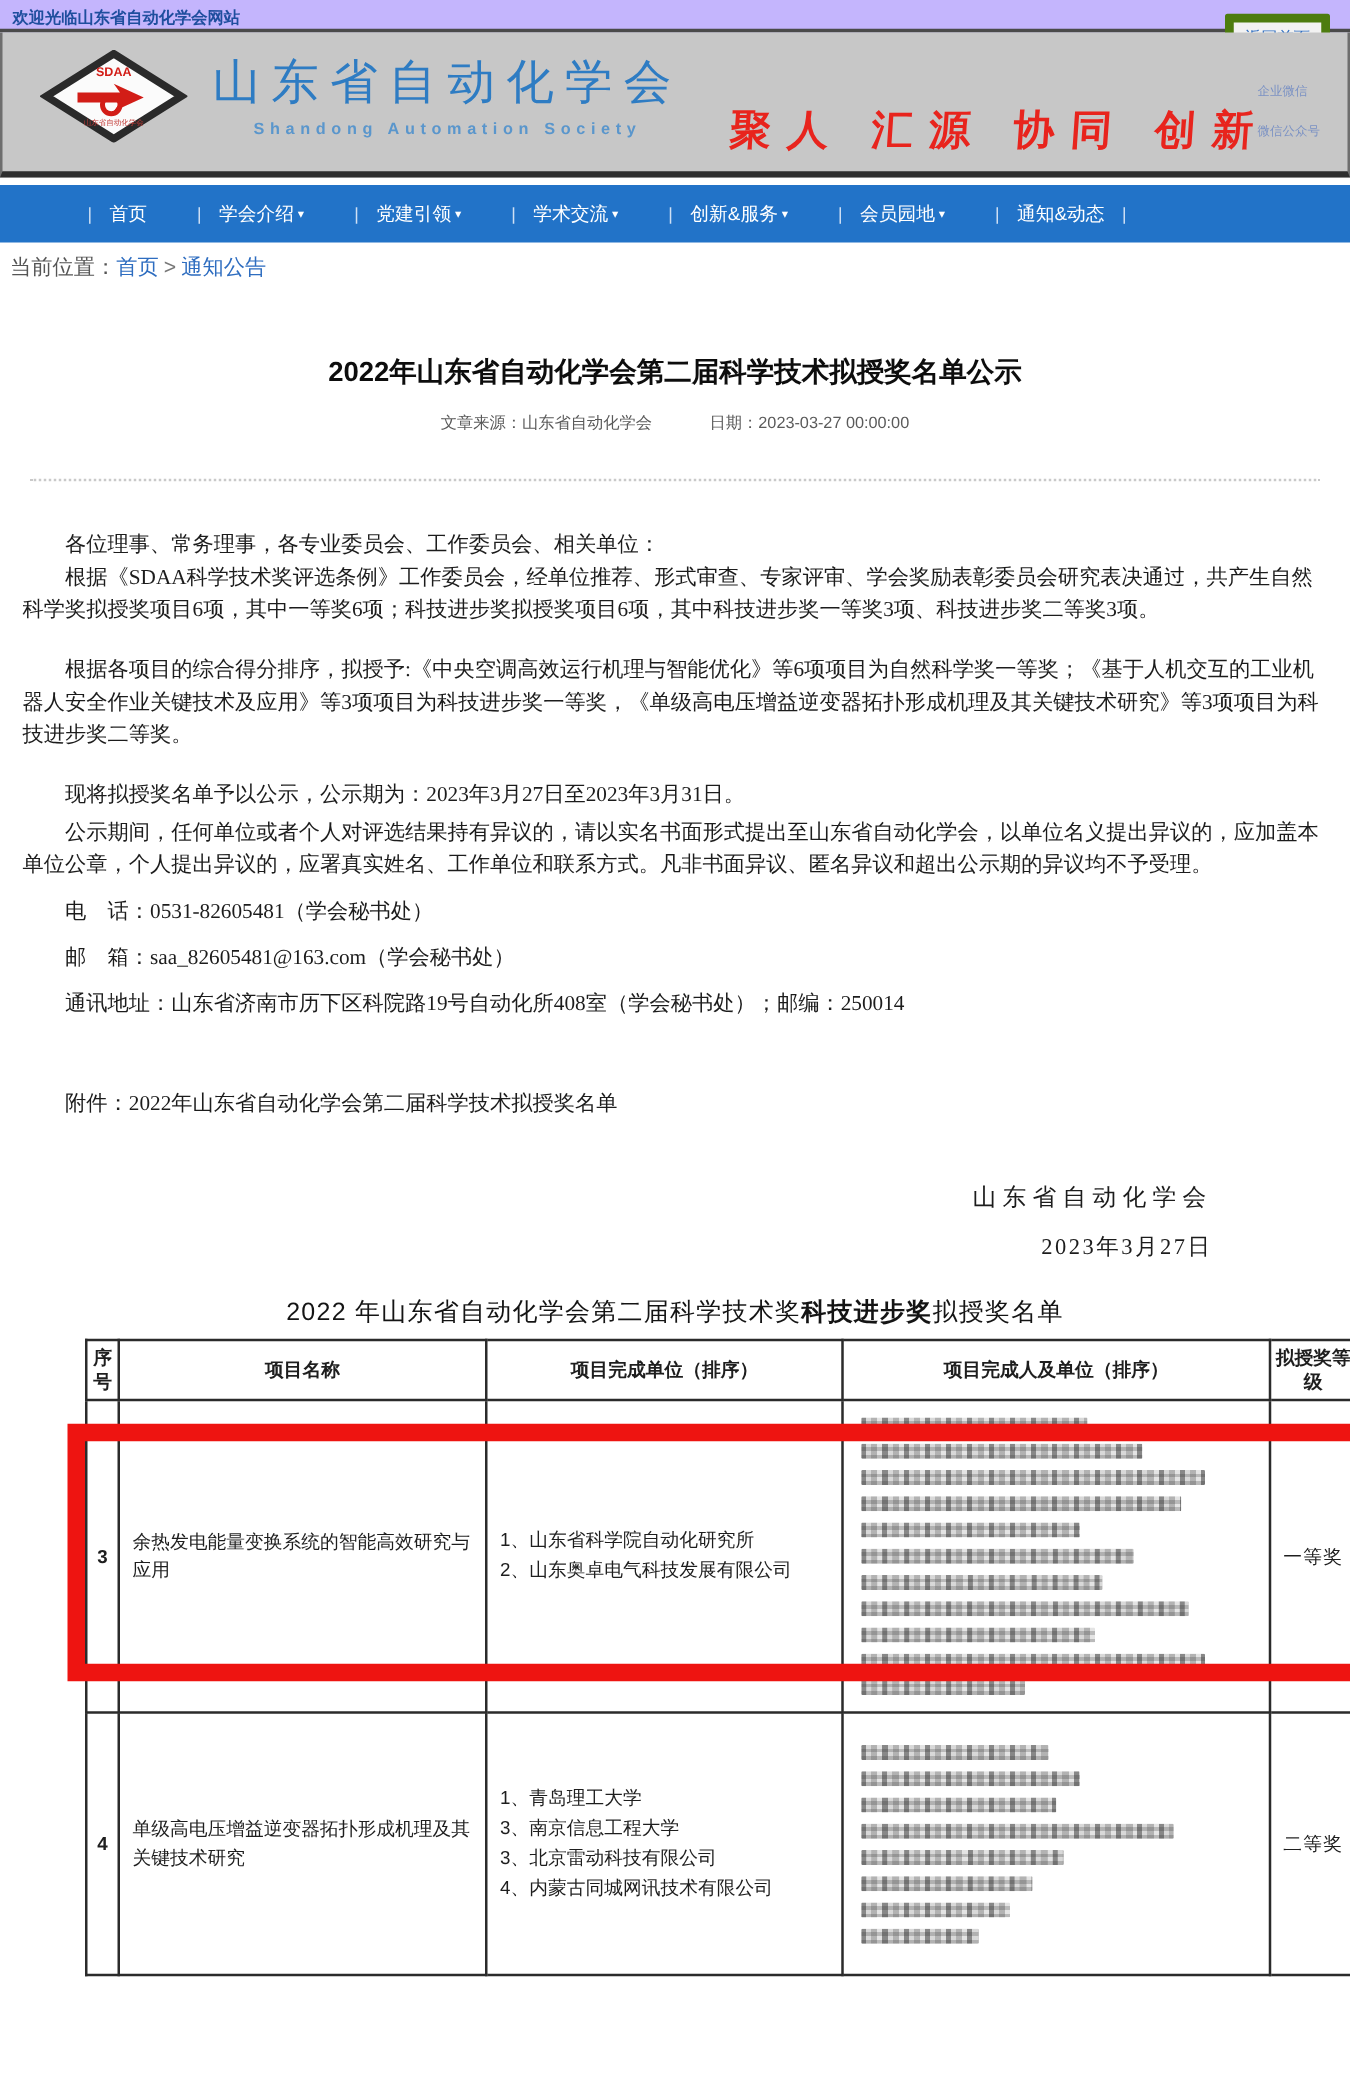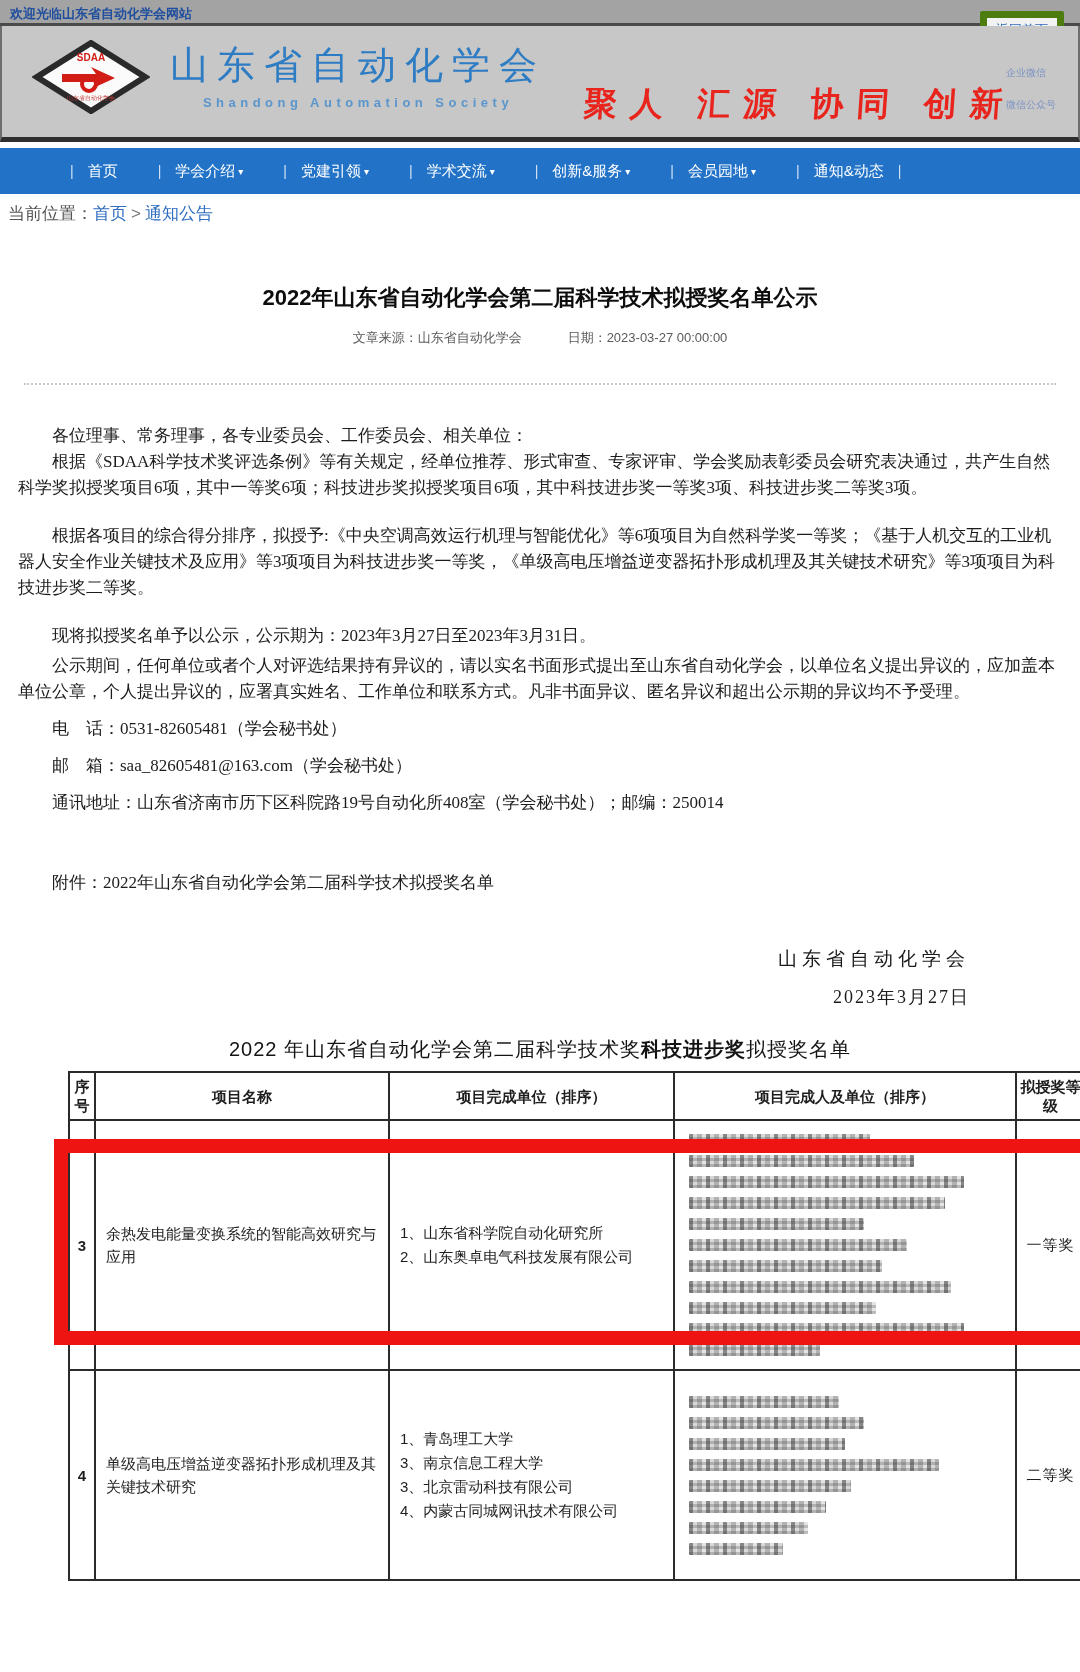--- a/index.html
+++ b/index.html
@@ -1,20 +1,20 @@
 <!DOCTYPE html>
 <html lang="zh"><head>
 <meta charset="utf-8">
 <style>
   * { box-sizing: border-box; margin: 0; padding: 0; }
   html,body { width:1080px; background:#ffffff; font-family:"Liberation Sans", sans-serif; }
   body { height:1672px; overflow:hidden; }
 
   
-  .topbar { position:relative; height:26px; background:#a3a3a3; border-bottom:3px solid #4a4a4a;text-decoration:underline; }
+  .topbar { position:relative; height:26px; background:#c4b5fd; border-bottom:3px solid #4a4a4a;text-decoration:underline; }
   .topbar .welcome { position:absolute; left:10px; top:5px; font-size:13px; font-weight:bold; color:#1f4e9e; }
   .home-btn { position:absolute; right:16px; top:11px; font-size:13px; color:#2e6dc0; background:#f2f2f2;
               border:7px solid #4d7c0f; border-radius:2px; padding:3px 9px; cursor:pointer; }
 
   
   .band { position:relative; height:116px; background:#c7c7c7; border-bottom:5px solid #2f2f2f;
           border-left:2px solid #6e6e6e; border-right:2px solid #6e6e6e; }
   .logo { position:absolute; left:30px; top:14px; }
   .brand { position:absolute; left:168px; top:14px; }
   .brand-title { font-size:38px; color:#2e7cc3; letter-spacing:9px; font-weight:500; white-space:nowrap; }
@@ -154,21 +154,21 @@
 <div class="article">
   <div class="art-title">2022年山东省自动化学会第二届科学技术拟授奖名单公示</div>
   <div class="art-meta">
     <span>文章来源：山东省自动化学会</span>
     <span>日期：2023-03-27 00:00:00</span>
   </div>
   <div class="divider"></div>
 
   <div class="letter">
     <p class="indent p1">各位理事、常务理事，各专业委员会、工作委员会、相关单位：</p>
-    <p class="indent p2">根据《SDAA科学技术奖评选条例》等有关规定，经单位推荐、形式审查、专家评审、学会奖励表彰委员会研究表决通过，共产生自然科学奖拟授奖项目6项，其中一等奖6项；科技进步奖拟授奖项目6项，其中科技进步奖一等奖3项、科技进步奖二等奖3项。</p>
+    <p class="indent p2">根据《SDAA科学技术奖评选条例》工作委员会，经单位推荐、形式审查、专家评审、学会奖励表彰委员会研究表决通过，共产生自然科学奖拟授奖项目6项，其中一等奖6项；科技进步奖拟授奖项目6项，其中科技进步奖一等奖3项、科技进步奖二等奖3项。</p>
     <p class="indent p3">根据各项目的综合得分排序，拟授予:《中央空调高效运行机理与智能优化》等6项项目为自然科学奖一等奖；《基于人机交互的工业机器人安全作业关键技术及应用》等3项项目为科技进步奖一等奖，《单级高电压增益逆变器拓扑形成机理及其关键技术研究》等3项项目为科技进步奖二等奖。</p>
     <p class="indent p4">现将拟授奖名单予以公示，公示期为：2023年3月27日至2023年3月31日。</p>
     <p class="indent p5">公示期间，任何单位或者个人对评选结果持有异议的，请以实名书面形式提出至山东省自动化学会，以单位名义提出异议的，应加盖本单位公章，个人提出异议的，应署真实姓名、工作单位和联系方式。凡非书面异议、匿名异议和超出公示期的异议均不予受理。</p>
     <p class="contact">电　话：0531-82605481（学会秘书处）</p>
     <p class="contact">邮　箱：saa_82605481@163.com（学会秘书处）</p>
     <p class="contact">通讯地址：山东省济南市历下区科院路19号自动化所408室（学会秘书处）；邮编：250014</p>
     <p class="attachment">附件：2022年山东省自动化学会第二届科学技术拟授奖名单</p>
     <p class="sign-org">山东省自动化学会</p>
     <p class="sign-date">2023年3月27日</p>
   </div>

